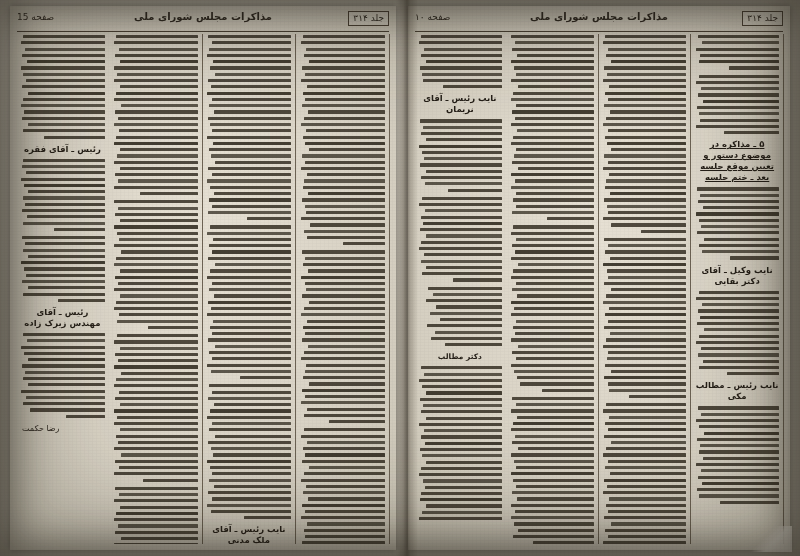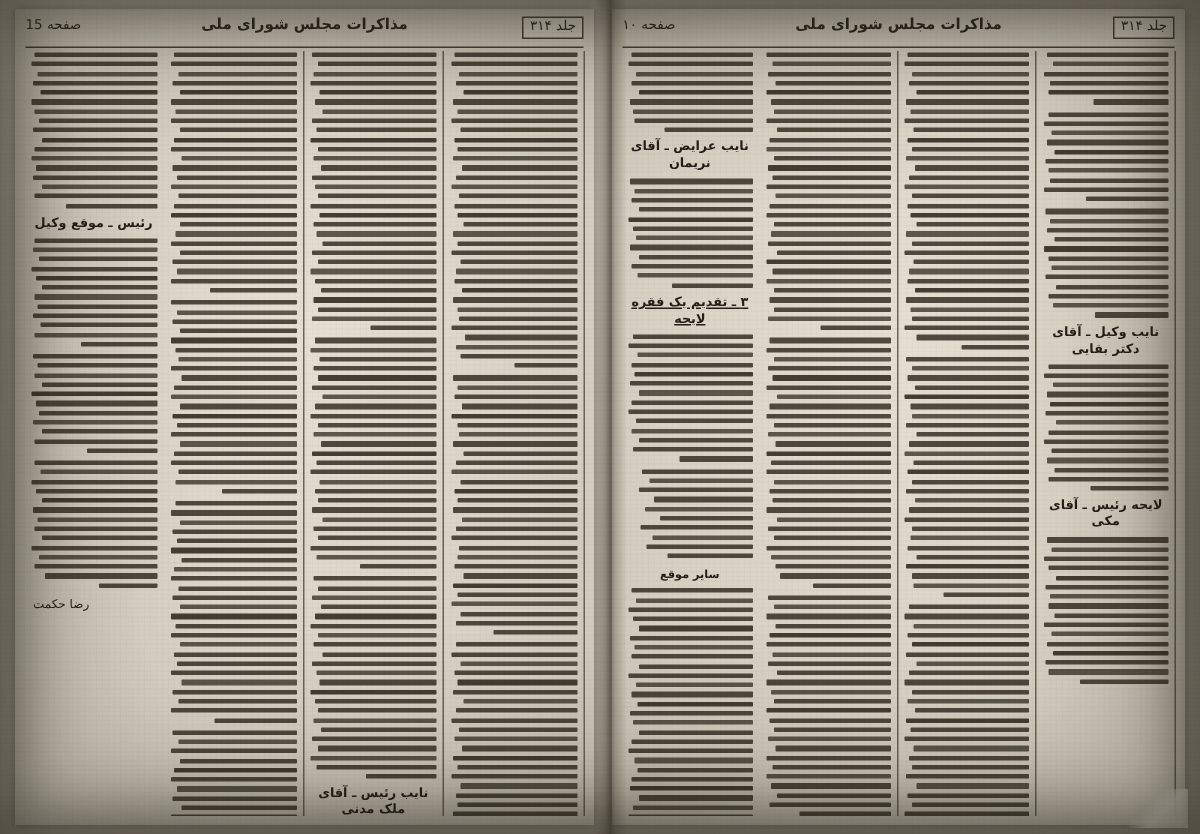--- a/index.html
+++ b/index.html
@@ -200,21 +200,21 @@
             <div class="ln" style="width:98%"></div>
           <div class="ln f" style="width:90%"></div>
             <div class="ln" style="width:97%"></div>
             <div class="ln s" style="width:99%"></div>
           <div class="ln" style="width:95%"></div>
             <div class="ln" style="width:98%"></div>
             <div class="ln s" style="width:91%"></div>
           <div class="ln" style="width:97%"></div>
             <div class="ln" style="width:72%"></div>
         </div>
-        <div class="hd">رئیس ـ موقع وکیل</div>
+        <div class="hd">رئیس ـ آقای فقره</div>
         <div class="blk">
           <div class="ln" style="width:96%"></div>
             <div class="ln s" style="width:98%"></div>
             <div class="ln" style="width:93%"></div>
           <div class="ln" style="width:99%"></div>
             <div class="ln f" style="width:95%"></div>
             <div class="ln" style="width:90%"></div>
           <div class="ln s" style="width:97%"></div>
             <div class="ln" style="width:94%"></div>
             <div class="ln" style="width:98%"></div>
@@ -228,20 +228,21 @@
             <div class="ln s" style="width:97%"></div>
           <div class="ln" style="width:91%"></div>
             <div class="ln f" style="width:99%"></div>
             <div class="ln" style="width:95%"></div>
           <div class="ln" style="width:93%"></div>
             <div class="ln s" style="width:98%"></div>
             <div class="ln" style="width:90%"></div>
           <div class="ln" style="width:96%"></div>
             <div class="ln" style="width:55%"></div>
         </div>
+        <div class="hd">رئیس ـ آقای مهندس زیرک زاده</div>
         <div class="blk">
           <div class="ln" style="width:97%"></div>
             <div class="ln s" style="width:92%"></div>
             <div class="ln" style="width:99%"></div>
           <div class="ln" style="width:95%"></div>
             <div class="ln f" style="width:90%"></div>
             <div class="ln" style="width:98%"></div>
           <div class="ln s" style="width:94%"></div>
             <div class="ln" style="width:96%"></div>
             <div class="ln" style="width:91%"></div>
@@ -545,36 +546,35 @@
           <div class="ln" style="width:96%"></div>
             <div class="ln" style="width:99%"></div>
             <div class="ln s" style="width:93%"></div>
           <div class="ln" style="width:97%"></div>
             <div class="ln f" style="width:91%"></div>
             <div class="ln" style="width:98%"></div>
           <div class="ln s" style="width:95%"></div>
             <div class="ln" style="width:94%"></div>
             <div class="ln" style="width:70%"></div>
         </div>
-        <div class="hd">نایب عرایض ـ آقای نریمان</div>
+        <div class="hd">نایب رئیس ـ آقای نریمان</div>
         <div class="blk">
           <div class="ln" style="width:98%"></div>
             <div class="ln s" style="width:94%"></div>
             <div class="ln" style="width:97%"></div>
           <div class="ln" style="width:91%"></div>
             <div class="ln f" style="width:99%"></div>
             <div class="ln" style="width:95%"></div>
           <div class="ln s" style="width:93%"></div>
             <div class="ln" style="width:98%"></div>
             <div class="ln" style="width:90%"></div>
           <div class="ln" style="width:96%"></div>
             <div class="ln s" style="width:92%"></div>
             <div class="ln" style="width:64%"></div>
         </div>
-        <div class="hd u">۳ ـ تقدیم یک فقره لایحه</div>
         <div class="blk">
           <div class="ln" style="width:95%"></div>
             <div class="ln" style="width:99%"></div>
             <div class="ln s" style="width:92%"></div>
           <div class="ln" style="width:97%"></div>
             <div class="ln f" style="width:94%"></div>
             <div class="ln" style="width:98%"></div>
           <div class="ln s" style="width:90%"></div>
             <div class="ln" style="width:96%"></div>
             <div class="ln" style="width:99%"></div>
@@ -589,21 +589,21 @@
             <div class="ln s" style="width:82%"></div>
           <div class="ln" style="width:90%"></div>
             <div class="ln" style="width:78%"></div>
           <div class="ln s" style="width:86%"></div>
             <div class="ln" style="width:74%"></div>
           <div class="ln" style="width:89%"></div>
             <div class="ln s" style="width:80%"></div>
           <div class="ln" style="width:85%"></div>
             <div class="ln" style="width:68%"></div>
         </div>
-        <div class="hd sm">سایر موقع</div>
+        <div class="hd sm">دکتر مطالب</div>
         <div class="blk">
           <div class="ln" style="width:97%"></div>
             <div class="ln s" style="width:93%"></div>
             <div class="ln" style="width:99%"></div>
           <div class="ln" style="width:95%"></div>
             <div class="ln f" style="width:90%"></div>
             <div class="ln" style="width:98%"></div>
           <div class="ln s" style="width:94%"></div>
             <div class="ln" style="width:96%"></div>
             <div class="ln" style="width:91%"></div>
@@ -823,20 +823,21 @@
             <div class="ln" style="width:99%"></div>
             <div class="ln s" style="width:93%"></div>
           <div class="ln" style="width:97%"></div>
             <div class="ln f" style="width:91%"></div>
             <div class="ln" style="width:98%"></div>
           <div class="ln s" style="width:95%"></div>
             <div class="ln" style="width:94%"></div>
             <div class="ln" style="width:99%"></div>
           <div class="ln" style="width:66%"></div>
         </div>
+        <div class="hd u">۵ ـ مذاکره در موضوع دستور و تعیین موقع جلسه بعد ـ ختم جلسه</div>
         <div class="blk">
           <div class="ln" style="width:98%"></div>
             <div class="ln s" style="width:94%"></div>
             <div class="ln" style="width:97%"></div>
           <div class="ln" style="width:91%"></div>
             <div class="ln f" style="width:99%"></div>
             <div class="ln" style="width:95%"></div>
           <div class="ln s" style="width:93%"></div>
             <div class="ln" style="width:98%"></div>
             <div class="ln" style="width:90%"></div>
@@ -854,21 +855,21 @@
             <div class="ln" style="width:98%"></div>
           <div class="ln s" style="width:90%"></div>
             <div class="ln" style="width:96%"></div>
             <div class="ln" style="width:99%"></div>
           <div class="ln" style="width:93%"></div>
             <div class="ln s" style="width:97%"></div>
             <div class="ln" style="width:91%"></div>
           <div class="ln" style="width:95%"></div>
             <div class="ln" style="width:62%"></div>
         </div>
-        <div class="hd">لایحه رئیس ـ آقای مکی</div>
+        <div class="hd">نایب رئیس ـ مطالب مکی</div>
         <div class="blk">
           <div class="ln" style="width:97%"></div>
             <div class="ln s" style="width:93%"></div>
             <div class="ln" style="width:99%"></div>
           <div class="ln" style="width:95%"></div>
             <div class="ln f" style="width:90%"></div>
             <div class="ln" style="width:98%"></div>
           <div class="ln s" style="width:94%"></div>
             <div class="ln" style="width:96%"></div>
             <div class="ln" style="width:91%"></div>

